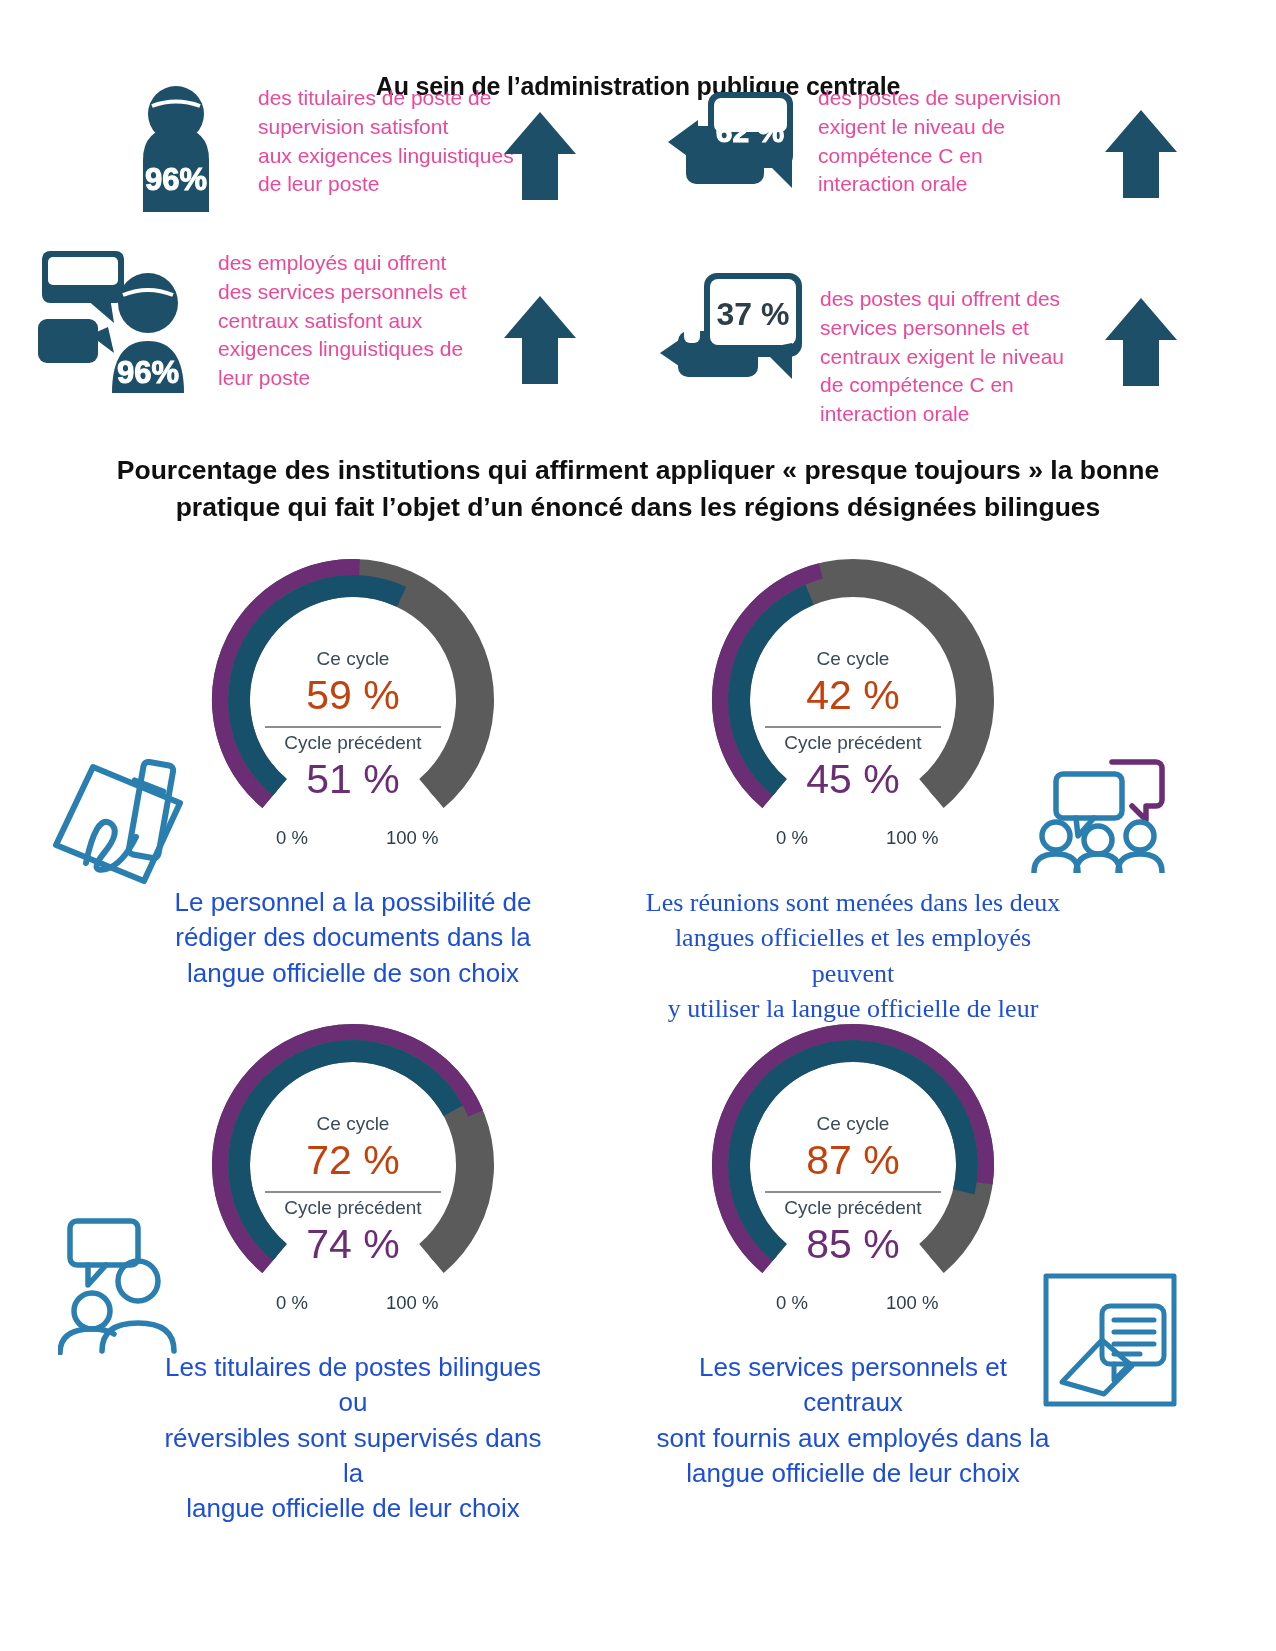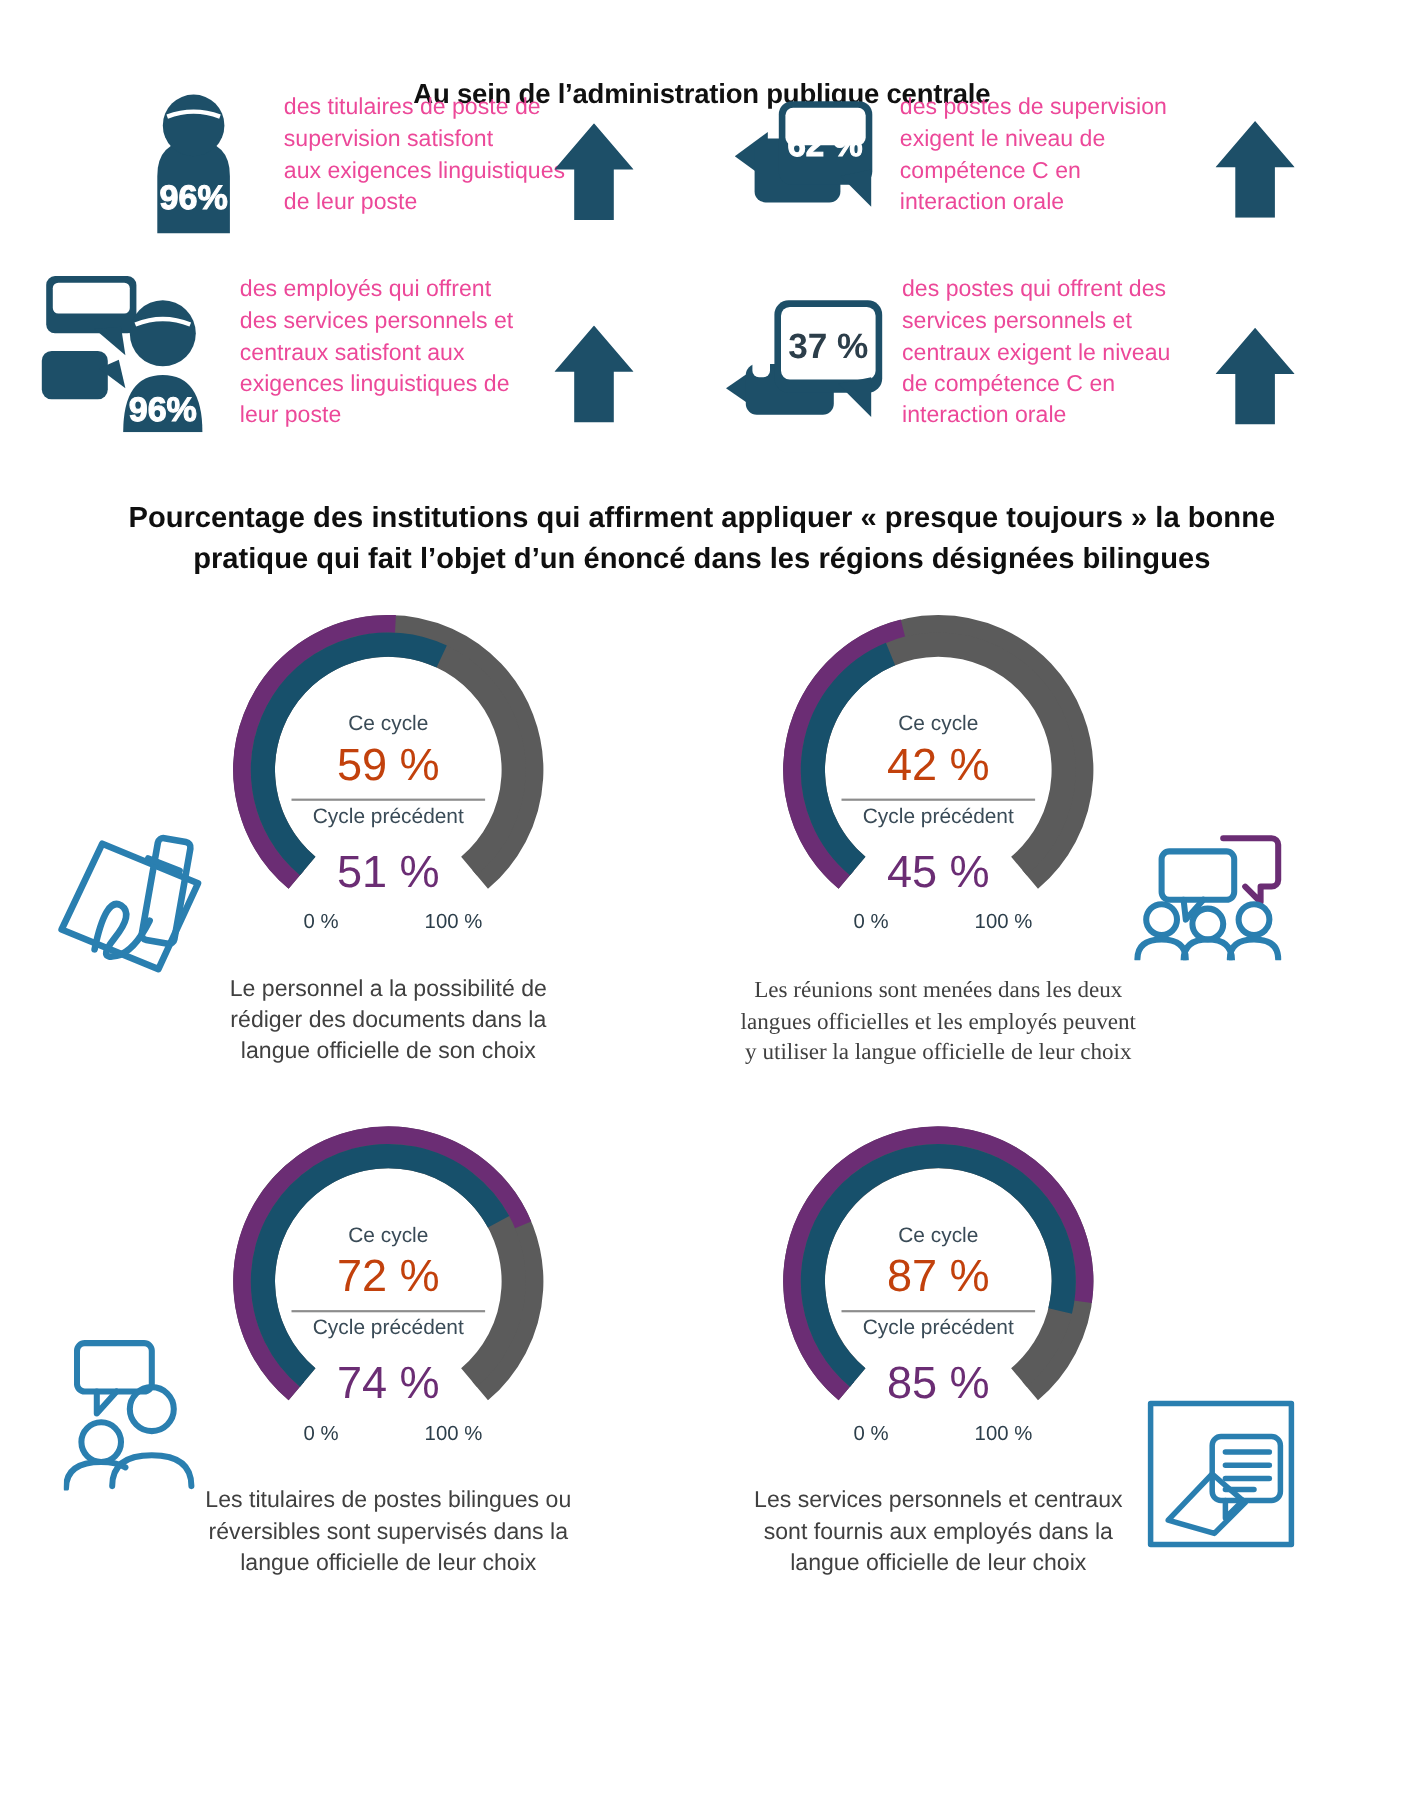--- a/index.html
+++ b/index.html
@@ -33,28 +33,28 @@
   .gauge-wrap{position:absolute;width:360px;}
   .gauge{position:relative;width:310px;height:310px;margin:0 auto;}
   .gauge svg{display:block;}
   .gauge-center{
     position:absolute;left:0;right:0;top:104px;text-align:center;
     pointer-events:none;
   }
   .g-lab{font-size:19px;color:#3a4b57;line-height:1.1;}
   .g-cur{font-size:41px;color:#c2410c;line-height:1.15;margin-top:2px;}
   .g-rule{width:176px;height:2px;background:#8d8d8d;margin:7px auto 5px;}
-  .g-prev{font-size:41px;color:#6b2d74;line-height:1.15;margin-top:15px;}
+  .g-prev{font-size:41px;color:#6b2d74;line-height:1.15;margin-top:2px;}
   .g-ends{position:absolute;top:282px;left:0;right:0;}
   .g-end{position:absolute;font-size:18.5px;color:#2c3e4a;}
   .g-end.left{left:78px;}
   .g-end.right{left:188px;}
   .gauge-caption{
-    margin-top:30px;text-align:center;font-size:21px;line-height:1.36;
-    color:#404040;white-space:pre-line;
+    margin-top:30px;text-align:center;font-size:26px;line-height:1.36;
+    color:#1d4ed8;white-space:pre-line;
   }
   .side-icon{position:absolute;}
 </style>
 </head>
 <body>
 
 <div class="page">
 
   <div class="top-title">Au sein de l’administration publique centrale</div>
 
@@ -131,21 +131,21 @@
       <svg width="160" height="150" viewBox="0 0 160 150">
         <path d="M0 108 l32 -22 l0 44 z" fill="#1d4f68"></path>
         <rect x="18" y="86" width="80" height="46" rx="10" fill="#1d4f68"></rect>
         <rect x="24" y="68" width="16" height="30" rx="6" fill="#ffffff"></rect>
         <rect x="44" y="28" width="98" height="84" rx="13" fill="#1d4f68"></rect>
         <rect x="50" y="34" width="86" height="66" rx="8" fill="#ffffff"></rect>
         <path d="M102 104 l30 30 l0 -36 z" fill="#1d4f68"></path>
         <text x="93" y="80" font-family="Liberation Sans, sans-serif" font-size="32" font-weight="bold" fill="#2c3e4a" text-anchor="middle">37 %</text>
       </svg>
     </div>
-    <div class="stat-text" style="padding-top:4px;">des postes qui offrent des
+    <div class="stat-text" style="padding-top:4px;margin-top:36px;">des postes qui offrent des
 services personnels et
 centraux exigent le niveau
 de compétence C en
 interaction orale</div>
   </div>
   <div class="arrow-up" style="top:298px;left:1105px;">
     <svg width="72" height="88" viewBox="0 0 72 88">
         <path d="M36 0 L72 42 L54 42 L54 88 L18 88 L18 42 L0 42 Z" fill="#1d4f68"></path>
       </svg>
   </div>

